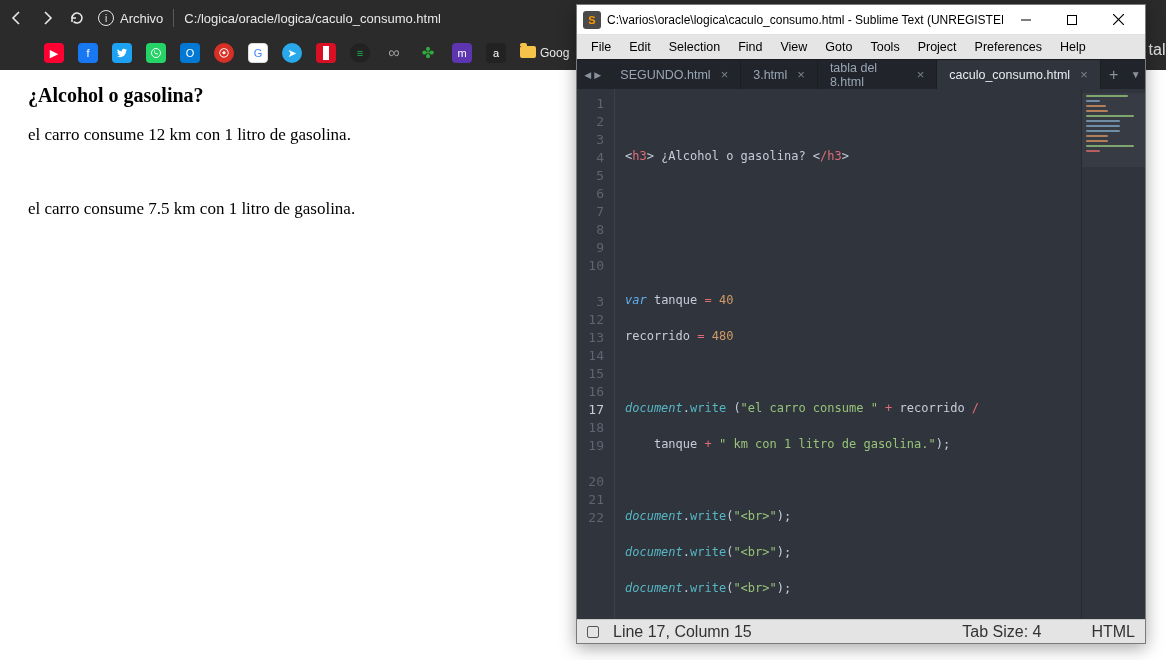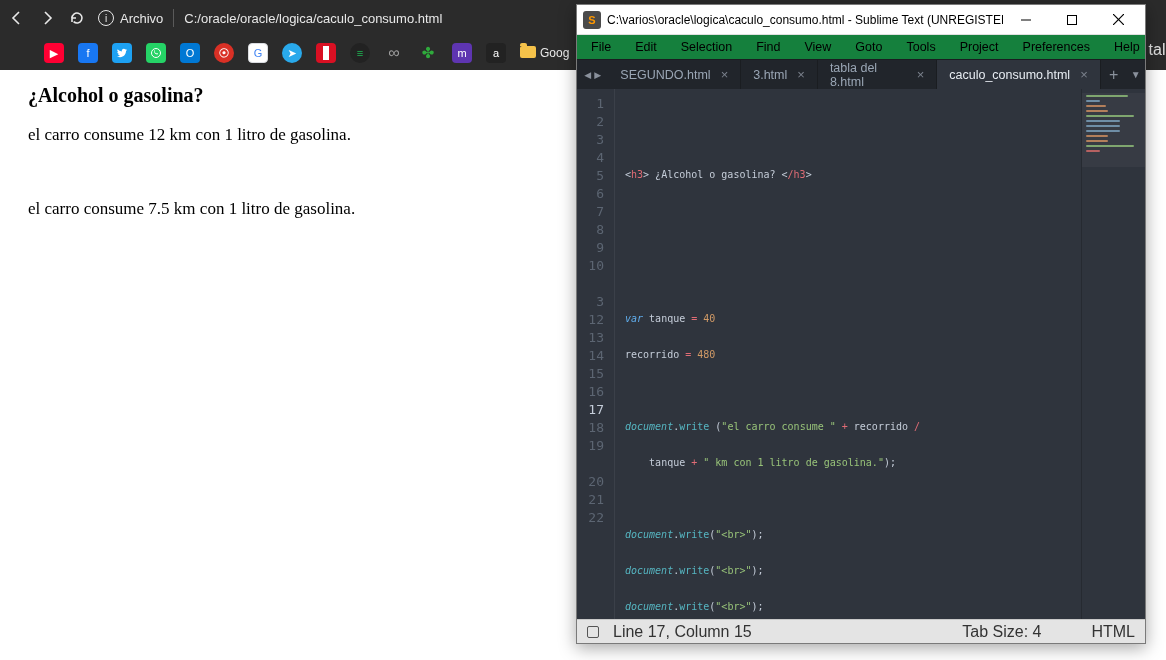--- a/index.html
+++ b/index.html
@@ -80,25 +80,25 @@
     width:18px;height:18px;background:#4a4a4a;border-radius:3px;display:flex;align-items:center;justify-content:center;color:#ff9800;font-size:11px;font-weight:bold;margin-right:6px;
   }
   .titlebar span.title { font-size:12px;color:#000;flex:1; white-space:nowrap;overflow:hidden; }
   .win-ctrl { display:flex; }
   .win-btn { width:46px;height:30px;display:flex;align-items:center;justify-content:center;color:#000; }
   .win-btn svg { pointer-events:none; }
   .menubar {
     height:24px;
     display:flex;
     align-items:center;
-    gap:8px;
+    gap:2px;
     padding:0 6px;
     font-size:12.5px;
     color:#000;
-    background:#15803d;
+    background:#e5e5e5;
   }
   .menubar span { padding:2px 8px; cursor:default; }
   
   .tabbar {
     height:30px;
     background:#21252b;
     display:flex;
     align-items:stretch;
     border-top:1px solid #1a1d21;
   }
@@ -131,24 +131,24 @@
     line-height:18px;
     user-select:none;
     border-right:1px solid #3b4049;
     width:38px;
   }
   .gutter div { height:18px; }
   .gutter .hl { color:#c5cdd9; }
   .code {
     flex:1;
     font-family:Consolas,Menlo,monospace;
-    font-size:10px;
+    font-size:12px;
     line-height:18px;
     color:#c5cdd9;
-    padding:23px 0 6px 10px;
+    padding:4px 0 6px 10px;
     white-space:pre;
     position:relative;
   }
   .code .line { height:18px; position:relative; }
   .tok-tag { color:#e06c75; }
   .tok-punct { color:#c5cdd9; }
   .tok-kw { color:#61afef; font-style:italic; }
   .tok-obj { color:#56b6c2; font-style:italic; }
   .tok-fn { color:#56b6c2; }
   .tok-id { color:#c5cdd9; }
@@ -197,21 +197,21 @@
   <span class="nav-arrow">
     <svg width="16" height="16" viewBox="0 0 16 16">
         <path d="M3 8 a5 5 0 1 1 1.6 3.7" stroke="#e8e8e8" stroke-width="1.6" fill="none"></path>
         <path d="M3 12 L3 8 L7 8" stroke="#e8e8e8" stroke-width="1.6" fill="none"></path>
       </svg>
   </span>
   <div class="url-area">
     <span class="info-icon">i</span>
     <span>Archivo</span>
     <span class="divider"></span>
-    <span>C:/oracle/oracle/logica/caculo_consumo.html</span>
+    <span>C:/logica/oracle/logica/caculo_consumo.html</span>
   </div>
 </div>
 
 <div class="bookmark-bar">
   <span style="width:22px"></span>
   <span class="bm-icon" style="background:#ff0033">▶</span>
   <span class="bm-icon" style="background:#1877f2">f</span>
   <span class="bm-icon" style="background:#1da1f2">
     <svg width="12" height="12" viewBox="0 0 24 24" fill="#fff">
         <path d="M22 5.8a8 8 0 0 1-2.4.7 4.2 4.2 0 0 0 1.8-2.3 8 8 0 0 1-2.6 1A4.1 4.1 0 0 0 11.7 9a11.7 11.7 0 0 1-8.5-4.3 4.1 4.1 0 0 0 1.3 5.5 4 4 0 0 1-1.9-.5v.1a4.1 4.1 0 0 0 3.3 4 4 4 0 0 1-1.9.1 4.1 4.1 0 0 0 3.9 2.9A8.3 8.3 0 0 1 2 18.6a11.7 11.7 0 0 0 6.3 1.8c7.5 0 11.7-6.3 11.7-11.7v-.5A8 8 0 0 0 22 5.8z"></path>

